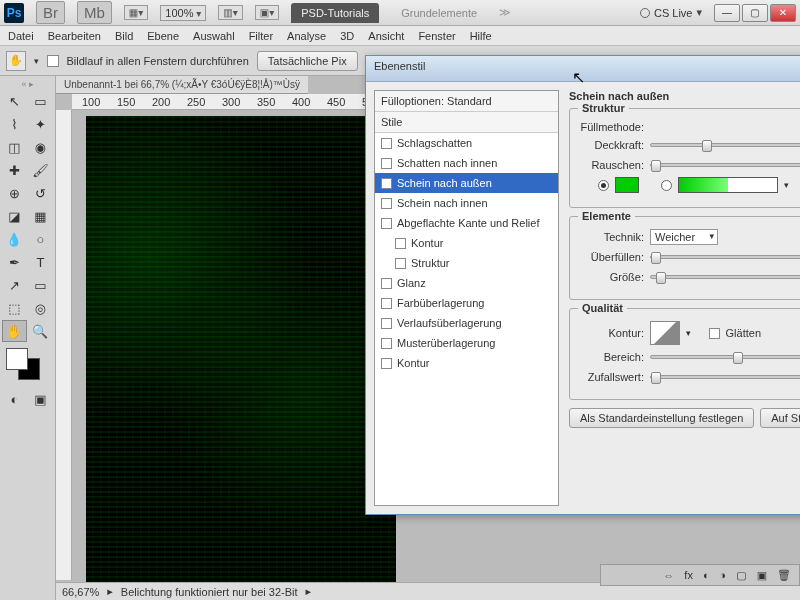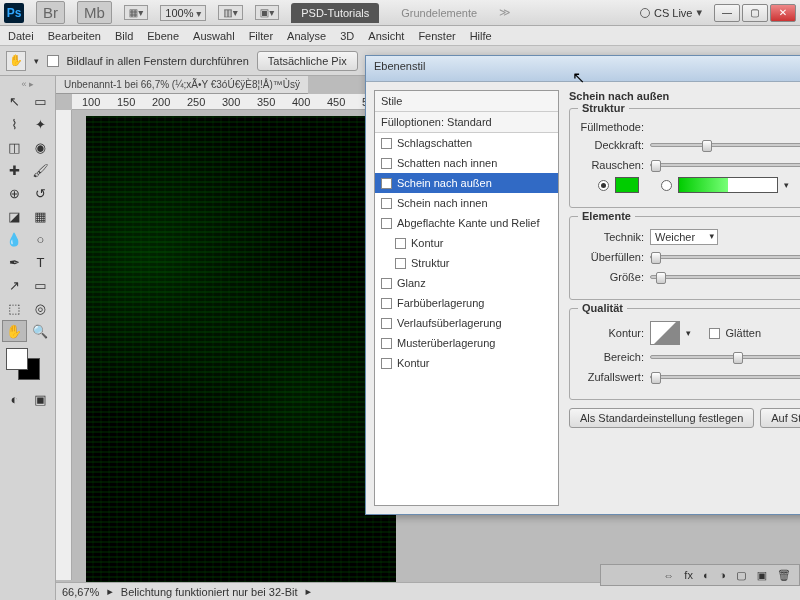--- a/index.html
+++ b/index.html
@@ -184,22 +184,22 @@
   <span>◑</span>
   <span>▢</span>
   <span>▣</span>
   <span>🗑</span>
 </div>
 
 <div class="dialog">
   <div class="dlg-title">Ebenenstil</div>
   <div class="dlg-body">
     <div class="style-list">
+      <div class="hdr">Fülloptionen: Standard</div>
       <div class="hdr">Stile</div>
-      <div class="hdr">Fülloptionen: Standard</div>
       <div class="item">
           <span class="chkbox"></span>
           <span>Schlagschatten</span>
         </div>
       <div class="item">
           <span class="chkbox"></span>
           <span>Schatten nach innen</span>
         </div>
       <div class="item sel">
           <span class="chkbox on"></span>

